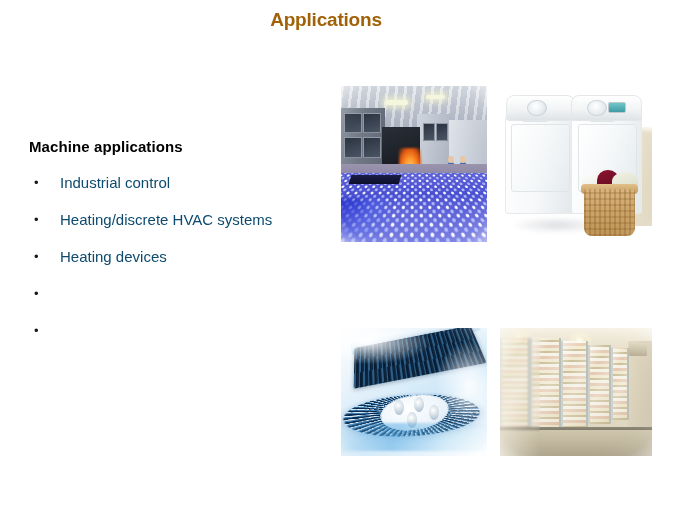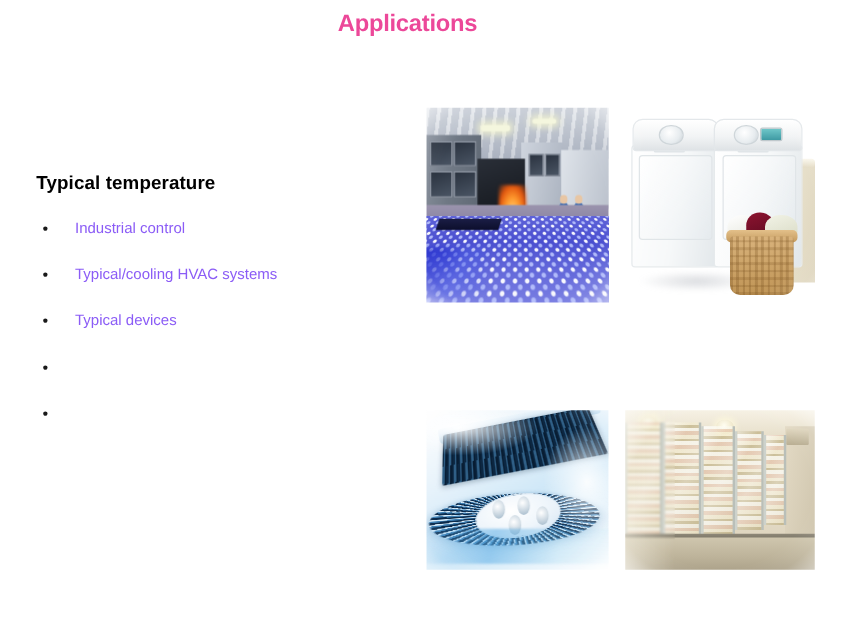--- a/index.html
+++ b/index.html
@@ -19,21 +19,21 @@
   
   #slide-title {
     position: absolute;
     left: 0;
     top: 9px;
     width: 652px;
     text-align: center;
     font-size: 19px;
     font-weight: bold;
     letter-spacing: -0.2px;
-    color: #ec4899;
+    color: #a16207;
   }
 
   
   #text-column {
     position: absolute;
     left: 29px;
     top: 138px;
     width: 300px;
   }
   #typical-heading {
@@ -53,23 +53,23 @@
   .bullet-mark {
     width: 31px;
     flex: 0 0 31px;
     font-size: 13px;
     line-height: 19px;
     color: #1a1a1a;
     padding-left: 5px;
     box-sizing: border-box;
   }
   .bullet-text {
-    font-size: 12px;
+    font-size: 15px;
     line-height: 19px;
-    color: #8b5cf6;
+    color: #0c4a6e;
     white-space: pre-line;
   }
 
   
   .photo {
     position: absolute;
     overflow: hidden;
   }
   .photo .inner {
     position: absolute;
@@ -350,35 +350,35 @@
     background: linear-gradient(90deg, rgba(245,240,225,0.55), rgba(245,240,225,0) 100%);
   }
 </style>
 </head>
 <body>
 
 <div id="slide-title">Applications</div>
 
 <div id="text-column">
 
-  <div id="typical-heading"><span>Typical temperature</span></div>
+  <div id="typical-heading"><span>Machine applications</span></div>
 
   <div class="bullet-row">
     <span class="bullet-mark">•</span>
     <span class="bullet-text">Industrial control</span>
   </div>
 
   <div class="bullet-row">
     <span class="bullet-mark">•</span>
-    <span class="bullet-text">Typical/cooling HVAC systems</span>
+    <span class="bullet-text">Heating/discrete HVAC systems</span>
   </div>
 
   <div class="bullet-row">
     <span class="bullet-mark">•</span>
-    <span class="bullet-text">Typical devices</span>
+    <span class="bullet-text">Heating devices</span>
   </div>
 
   <div class="bullet-row">
     <span class="bullet-mark">•</span>
   </div>
 
   <div class="bullet-row">
     <span class="bullet-mark">•</span>
   </div>
 

